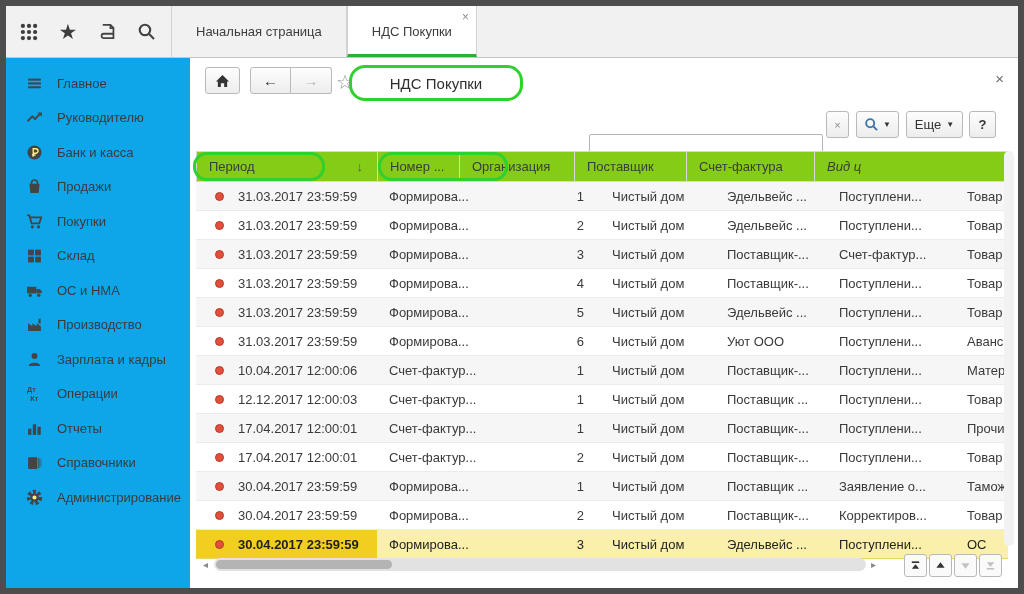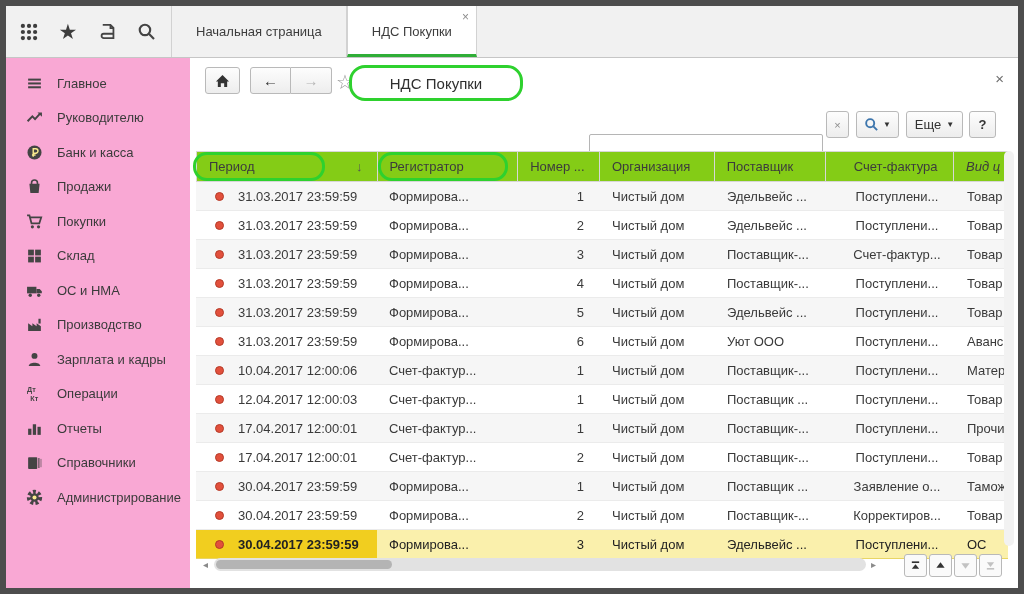--- a/index.html
+++ b/index.html
@@ -13,21 +13,21 @@
   .tb-icon{width:26px;height:26px;display:flex;align-items:center;justify-content:center;cursor:pointer;}
   .tabs{display:flex;align-items:stretch;}
   .tab{display:flex;align-items:center;justify-content:center;padding:0 24px;font-size:13px;color:#3d3d3d;
     border-left:1px solid #d2d2d2;border-right:1px solid #d2d2d2;position:relative;cursor:pointer;}
   .tab.active{background:#fff;border-bottom:3px solid #2fae37;padding-top:3px;}
   .tab .tab-close{position:absolute;top:5px;right:7px;font-size:12px;color:#8d8d8d;line-height:1;}
 
   .content{display:flex;height:531px;}
 
   
-  .sidebar{width:184px;background:#f9a8d4;flex:none;padding-top:8px;box-sizing:border-box;}
+  .sidebar{width:184px;background:#0ea5e9;flex:none;padding-top:8px;box-sizing:border-box;}
   .side-item{height:34.5px;display:flex;align-items:center;gap:14px;padding-left:20px;cursor:pointer;}
   .side-item .lbl{font-size:13px;color:#3b3b3b;}
   .side-item svg{flex:none;}
 
   
   .main{position:relative;flex:1;background:#fff;}
   .btn{display:inline-flex;align-items:center;justify-content:center;box-sizing:border-box;
     border:1px solid #b9b9b9;border-radius:3px;background:linear-gradient(#fdfdfd,#ededed);
     font-size:13px;color:#333;cursor:pointer;}
   .crumb-row{position:absolute;left:0;top:9px;width:100%;height:30px;}
@@ -56,21 +56,21 @@
   .table{position:absolute;left:6px;top:93px;width:812px;}
   .thead{display:flex;height:31px;background:#84cc16;border:1px solid #d7d7d7;box-sizing:border-box;
     align-items:center;font-size:13px;color:#3c3c3c;}
   .th{padding-left:12px;box-sizing:border-box;border-right:1px solid #d7d7d7;height:100%;
     display:flex;align-items:center;white-space:nowrap;overflow:hidden;cursor:pointer;}
   .tr{display:flex;height:28px;border-bottom:1px solid #ebebeb;background:#fff;cursor:pointer;}
   .tr.odd{background:#f6f6f6;}
   .td{box-sizing:border-box;display:flex;align-items:center;padding-left:12px;font-size:13px;
     color:#3a3a3a;white-space:nowrap;overflow:hidden;}
   .c-period{width:181px;}.c-reg{width:141px;}.c-num{width:82px;justify-content:flex-end;padding-right:16px;}
-  .c-org{width:115px;}.c-sup{width:112px;}.c-inv{width:128px;justify-content:center;}.c-kind{width:53px;flex:none;}
+  .c-org{width:115px;}.c-sup{width:112px;}.c-inv{width:128px;}.c-kind{width:53px;flex:none;}
   .th.c-num{justify-content:flex-start;padding-right:0;}
   .dot{width:7px;height:7px;border-radius:50%;background:#e2503c;border:1px solid #b53a27;
     margin:0 14px 0 7px;flex:none;}
   .sort-arrow{margin-left:auto;margin-right:14px;color:#555;font-size:13px;}
   .tr.selected{background:#faf0ac;border-bottom:1px solid #e8d564;}
   .tr.selected .td{color:#222;}
   .tr.selected .c-period{background:#f1ce1f;font-weight:bold;}
   .vscroll{position:absolute;right:4px;top:93px;width:10px;height:395px;background:#f2f2f2;border-radius:5px;}
 
   
@@ -290,23 +290,20 @@
               <span>?</span>
             </div>
       </div>
 
       <div class="table">
         <div class="thead">
           <div class="th c-period">
             <span>Период</span>
             <span class="sort-arrow">↓</span>
           </div>
-          <div class="th c-reg">
-                <span>Регистратор</span>
-              </div>
           <div class="th c-num">
                 <span>Номер ...</span>
               </div>
           <div class="th c-org">
                 <span>Организация</span>
               </div>
           <div class="th c-sup">
                 <span>Поставщик</span>
               </div>
           <div class="th c-inv">
@@ -397,21 +394,21 @@
     <div class="td c-reg">Счет-фактур...</div>
     <div class="td c-num">1</div>
     <div class="td c-org">Чистый дом</div>
     <div class="td c-sup">Поставщик-...</div>
     <div class="td c-inv">Поступлени...</div>
     <div class="td c-kind">Матери</div>
   </div>
               <div class="tr">
     <div class="td c-period">
                   <span class="dot"></span>
-                  <span>12.04.2017 12:00:03</span>
+                  <span>12.12.2017 12:00:03</span>
                 </div>
     <div class="td c-reg">Счет-фактур...</div>
     <div class="td c-num">1</div>
     <div class="td c-org">Чистый дом</div>
     <div class="td c-sup">Поставщик ...</div>
     <div class="td c-inv">Поступлени...</div>
     <div class="td c-kind">Товар</div>
   </div>
               <div class="tr odd">
     <div class="td c-period">

